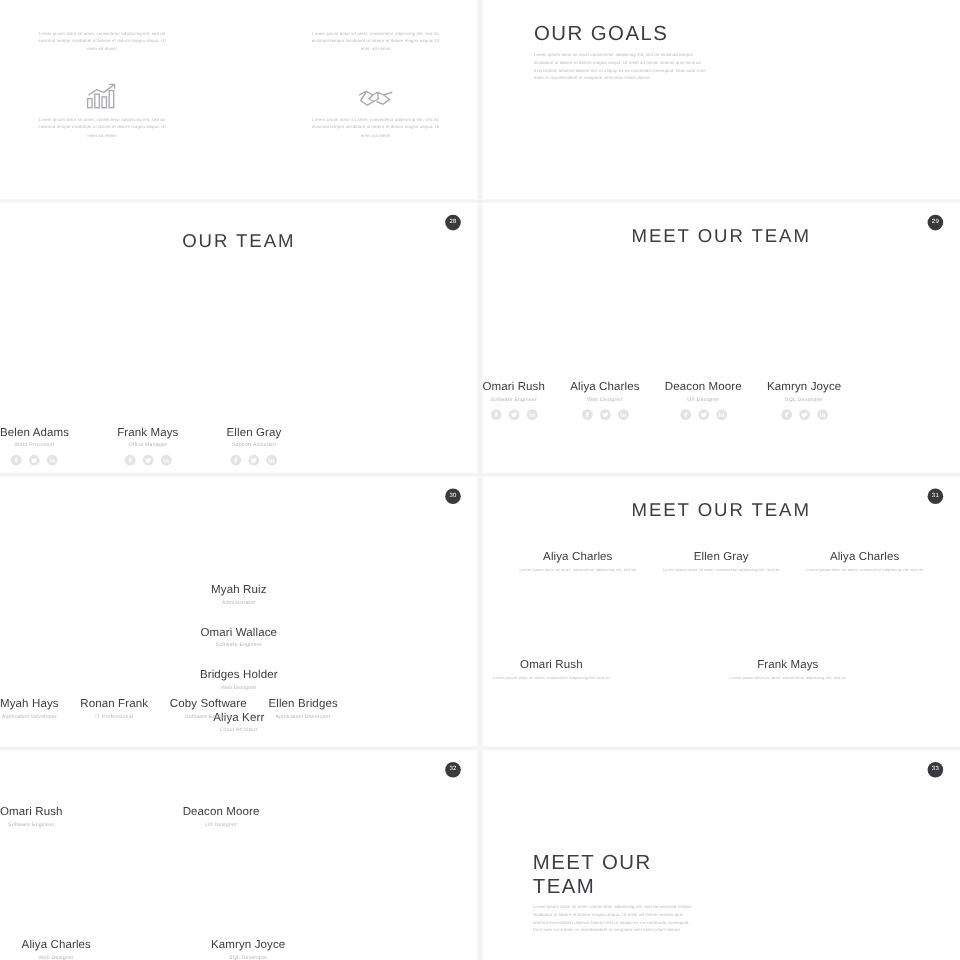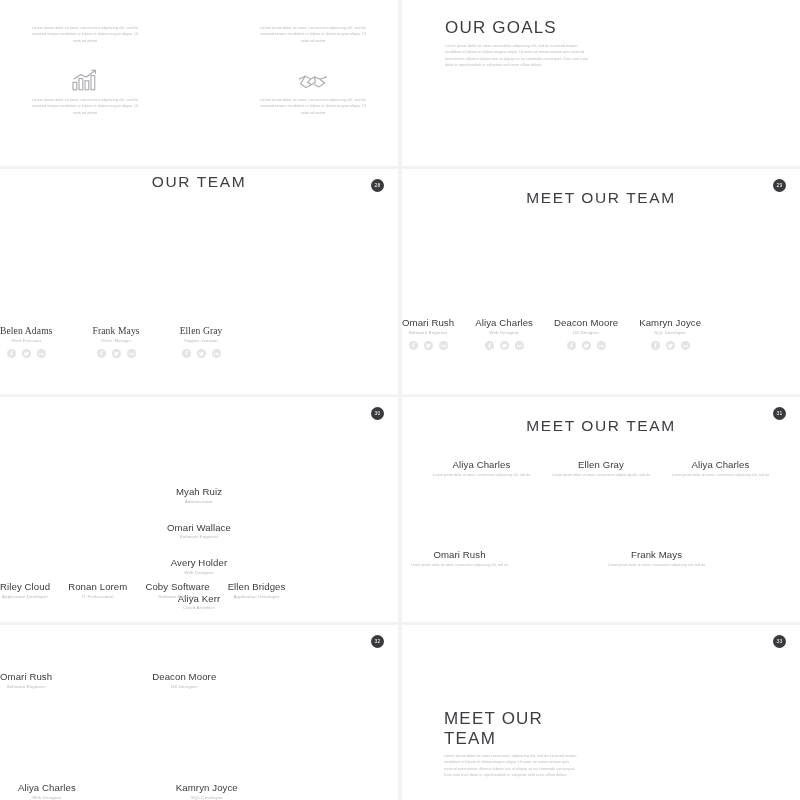--- a/index.html
+++ b/index.html
@@ -143,23 +143,23 @@
 
   <div class="slide">
     <div class="goals-wrap">
       <div class="title-left">OUR GOALS</div>
       <div class="lorem">Lorem ipsum dolor sit amet consectetur adipiscing elit, sed do eiusmod tempor incididunt ut labore et dolore magna aliqua. Ut enim ad minim veniam quis nostrud exercitation ullamco laboris nisi ut aliquip ex ea commodo consequat. Duis aute irure dolor in reprehenderit in voluptate velit esse cillum dolore</div>
     </div>
   </div>
 
   <div class="slide">
     <div class="badge">28</div>
-    <div class="title-center" style="margin-top:4px;">OUR TEAM</div>
-
-    <div class="team-row" style="top:156px;gap:40px;font-family:Liberation Serif, serif;">
+    <div class="title-center" style="margin-top:24px;">OUR TEAM</div>
+
+    <div class="team-row" style="top:186px;gap:40px;">
       <div class="team-cell">
         <div class="person-name">Belen Adams</div>
         <div class="person-role">Word Processor</div>
         <div class="socials">
           <span class="soc">
               <svg viewBox="0 0 8 8">
                 <path d="M4.6 8V4.4h1.2l.2-1.4H4.6V2.2c0-.4.1-.7.7-.7h.8V.2C5.9.2 5.4.1 4.9.1 3.8.1 3.1.8 3.1 2v1H1.9v1.4h1.2V8z"></path>
               </svg>
             </span>
           <span class="soc">
@@ -317,36 +317,36 @@
     <div class="team-row" style="top:89px;gap:18px;flex-direction:column;">
       <div class="team-cell">
         <div class="person-name">Myah Ruiz</div>
         <div class="person-role">Administrator</div>
       </div>
       <div class="team-cell">
         <div class="person-name">Omari Wallace</div>
         <div class="person-role">Software Engineer</div>
       </div>
       <div class="team-cell">
-        <div class="person-name">Avery Holder</div>
+        <div class="person-name">Bridges Holder</div>
         <div class="person-role">Web Designer</div>
       </div>
       <div class="team-cell">
         <div class="person-name">Aliya Kerr</div>
         <div class="person-role">Cloud Architect</div>
       </div>
     </div>
 
     <div class="team-row" style="top:184px;gap:18px;">
       <div class="team-cell">
-        <div class="person-name">Riley Cloud</div>
+        <div class="person-name">Myah Hays</div>
         <div class="person-role">Application Developer</div>
       </div>
       <div class="team-cell">
-        <div class="person-name">Ronan Lorem</div>
+        <div class="person-name">Ronan Frank</div>
         <div class="person-role">IT Professional</div>
       </div>
       <div class="team-cell">
         <div class="person-name">Coby Software</div>
         <div class="person-role">Software Engineer</div>
       </div>
       <div class="team-cell">
         <div class="person-name">Ellen Bridges</div>
         <div class="person-role">Application Developer</div>
       </div>

